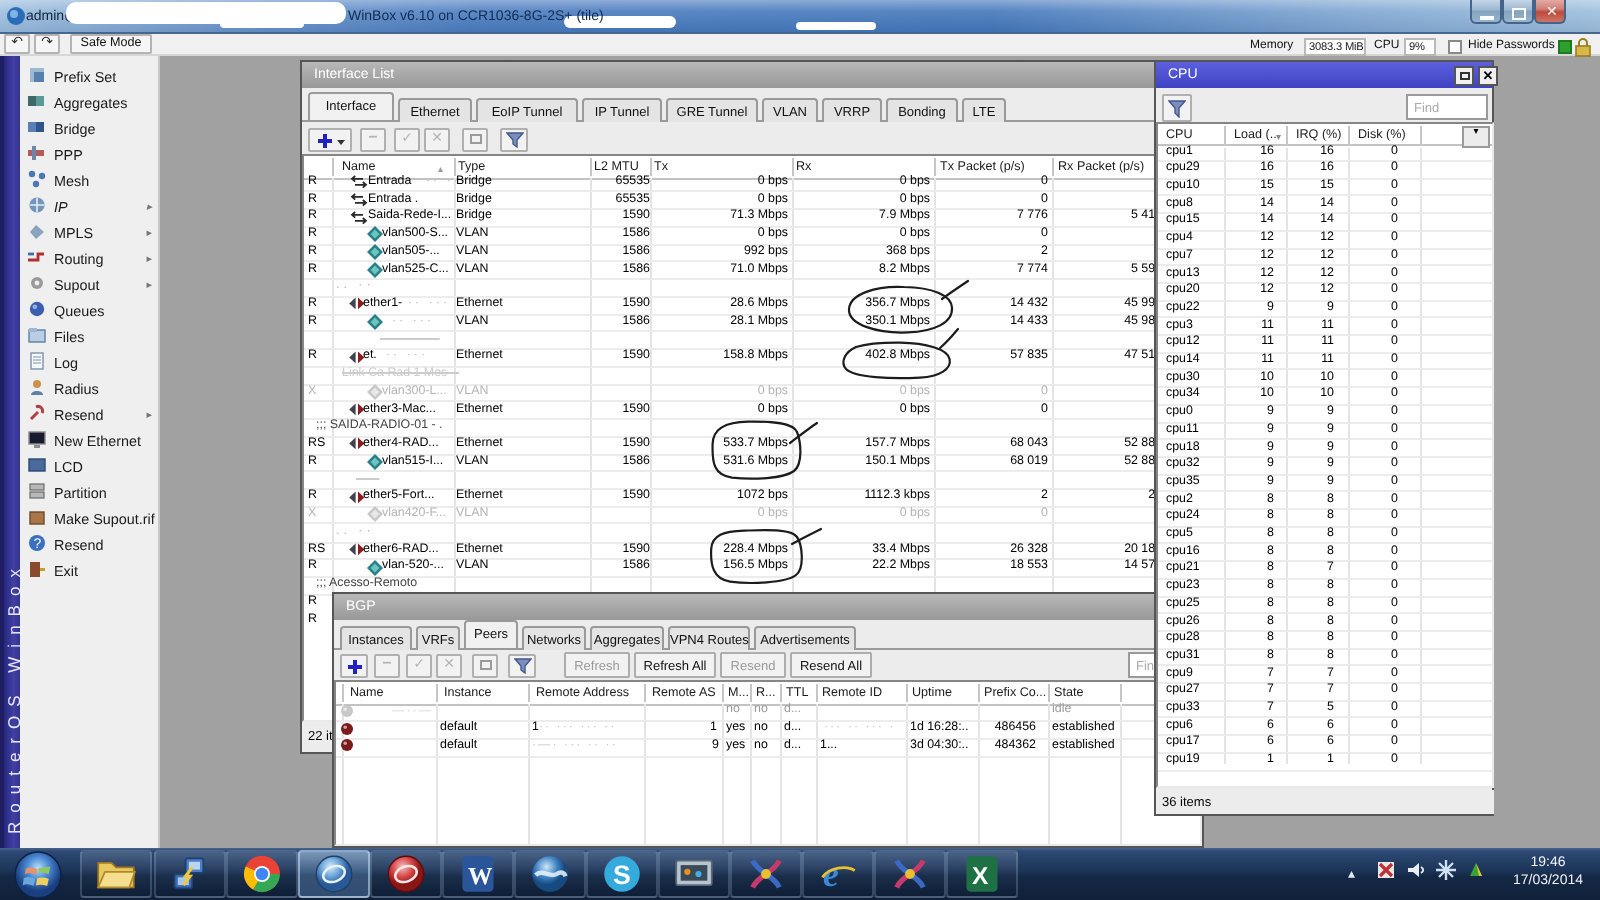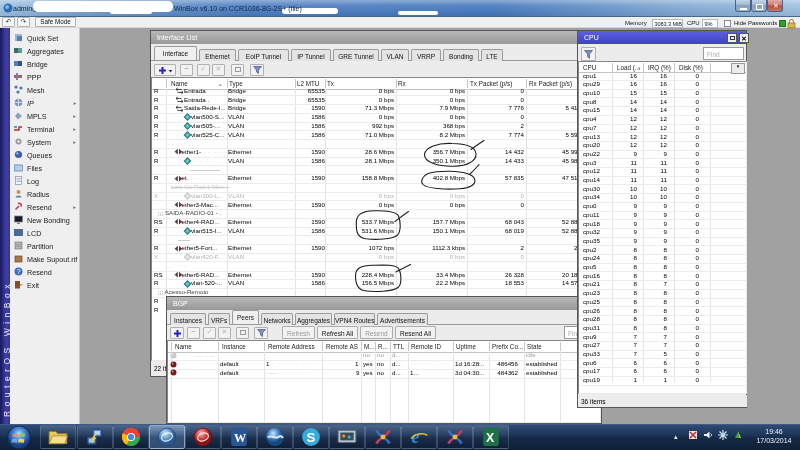--- a/index.html
+++ b/index.html
@@ -83,21 +83,21 @@
 <div style="position:absolute;left:0;top:28px;width:2px;height:396px;background:#1d1d60;"></div>
 <div id="bluestrip">
     <span>RouterOS WinBox</span>
   </div>
 <div id="sidebar"></div>
 <div class="mi" style="left:10px;top:31px;">
     <svg class="micon" width="9" height="9">
       <rect x="1" y="1" width="7" height="7" fill="#9db8d2"></rect>
       <rect x="3" y="3" width="5" height="5" fill="#5580ad"></rect>
     </svg>
-    <span class="mtxt">Quick Set</span>
+    <span class="mtxt">Prefix Set</span>
   </div>
 <div class="mi" style="left:10px;top:44px;">
     <svg class="micon" width="9" height="9">
       <rect x="0" y="2" width="4" height="5" fill="#3d6a68"></rect>
       <rect x="4" y="2" width="4" height="5" fill="#579b94"></rect>
     </svg>
     <span class="mtxt">Aggregates</span>
   </div>
 <div class="mi" style="left:10px;top:57px;">
     <svg class="micon" width="9" height="9">
@@ -134,29 +134,29 @@
       <path d="M1 5 L4 1.5 8 5 4 8.5 Z" fill="#8aa4c0"></path>
     </svg>
     <span class="mtxt">MPLS</span>
     <span class="arr">▸</span>
   </div>
 <div class="mi" style="left:10px;top:122px;">
     <svg class="micon" width="9" height="9">
       <path d="M0 6 L5 6 5 3 8 3" stroke="#b03030" stroke-width="1.4" fill="none"></path>
       <path d="M0 3 L3 3" stroke="#3b6fae" stroke-width="1.4"></path>
     </svg>
-    <span class="mtxt">Terminal</span>
+    <span class="mtxt">Routing</span>
     <span class="arr">▸</span>
   </div>
 <div class="mi" style="left:10px;top:135px;">
     <svg class="micon" width="9" height="9">
       <circle cx="4.5" cy="4.5" r="3" fill="#9a9a9a"></circle>
       <circle cx="4.5" cy="4.5" r="1.2" fill="#efefef"></circle>
     </svg>
-    <span class="mtxt">System</span>
+    <span class="mtxt">Supout</span>
     <span class="arr">▸</span>
   </div>
 <div class="mi" style="left:10px;top:148px;">
     <svg class="micon" width="9" height="9">
       <circle cx="4.5" cy="4.5" r="3.6" fill="#3b5fae"></circle>
       <circle cx="3.4" cy="3.4" r="1.2" fill="#8fb0e0"></circle>
     </svg>
     <span class="mtxt">Queues</span>
   </div>
 <div class="mi" style="left:10px;top:161px;">
@@ -185,21 +185,21 @@
       <path d="M1.5 7.5 L5 4 M4 1.5 C6 0.5 8 2.5 7 4.5" stroke="#b04040" stroke-width="1.5" fill="none"></path>
     </svg>
     <span class="mtxt">Resend</span>
     <span class="arr">▸</span>
   </div>
 <div class="mi" style="left:10px;top:213px;">
     <svg class="micon" width="9" height="9">
       <rect x="0.5" y="1" width="8" height="6" fill="#1a1a2e" stroke="#8a8a8a" stroke-width="0.7"></rect>
       <rect x="3" y="7.5" width="3" height="1.5" fill="#8a8a8a"></rect>
     </svg>
-    <span class="mtxt">New Bonding</span>
+    <span class="mtxt">New Ethernet</span>
   </div>
 <div class="mi" style="left:10px;top:226px;">
     <svg class="micon" width="9" height="9">
       <rect x="0.5" y="1.5" width="8" height="6" fill="#4a6a9a" stroke="#2c4a74" stroke-width="0.7"></rect>
     </svg>
     <span class="mtxt">LCD</span>
   </div>
 <div class="mi" style="left:10px;top:239px;">
     <svg class="micon" width="9" height="9">
       <rect x="1" y="1" width="7" height="3" fill="#b8b8b8" stroke="#6a6a6a" stroke-width="0.6"></rect>

